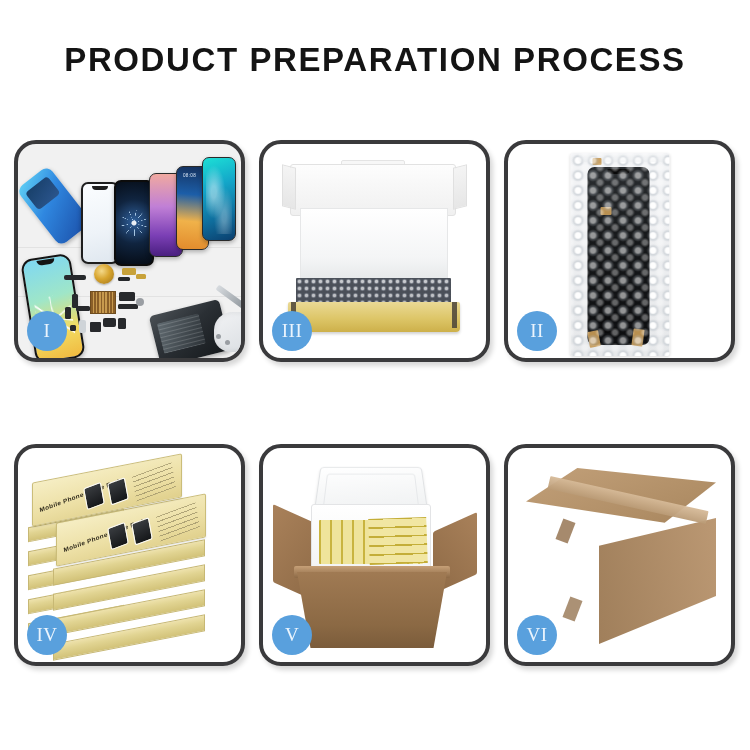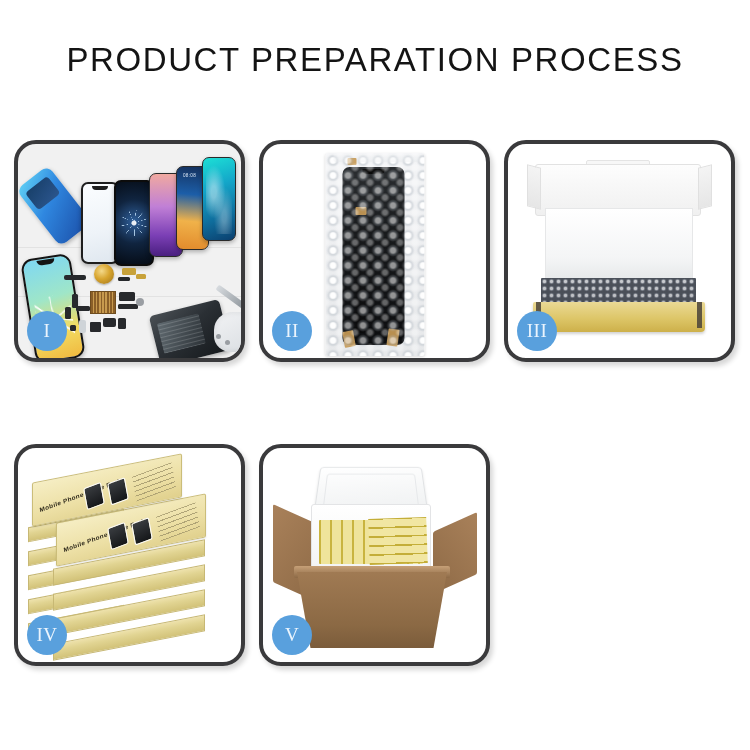--- a/index.html
+++ b/index.html
@@ -11,21 +11,21 @@
   }
 
   .page { position: relative; width: 750px; height: 750px; }
 
   
   .header { text-align: center; padding-top: 42px; }
   .title {
     font-size: 33px;
     letter-spacing: 1.6px;
     color: #141414;
-    font-weight: 400;
+    font-weight: 700;
     line-height: 1.1;
     font-family: "Liberation Sans", "DejaVu Sans", sans-serif;
   }
   .subtitle {
     margin-top: 11px;
     font-size: 14.2px;
     color: #1a1a1a;
     letter-spacing: 0.15px;
     font-weight: 400;
   }
@@ -472,51 +472,51 @@
         <div class="part dark" style="left:72px; top:178px; width:11px; height:10px; border-radius:1px;"></div>
         <div class="part dark" style="left:52px; top:181px; width:6px; height:6px;"></div>
 
         <div class="mainboard"></div>
         <div class="tweezer"></div>
         <div class="glove"></div>
         <div class="part silver" style="left:198px; top:190px; width:5px; height:5px; border-radius:50%;"></div>
         <div class="part silver" style="left:207px; top:196px; width:5px; height:5px; border-radius:50%;"></div>
       </div>
       <div class="badge">I</div>
+    </div>
+
+    <div class="panel p3">
+      <div class="panel-inner">
+        <div class="box3">
+          <div class="lid-tab"></div>
+          <div class="lid-back"></div>
+          <div class="lid-left"></div>
+          <div class="lid-right"></div>
+          <div class="foam"></div>
+          <div class="bubble-pack"></div>
+          <div class="tray"></div>
+        </div>
+      </div>
+      <div class="badge">III</div>
     </div>
 
     <div class="panel p2">
       <div class="panel-inner">
         <div class="bubblebag">
           <div class="bag-lip"></div>
           <div class="lcd-inner"></div>
           <div class="flex-ribbon"></div>
           <div class="tape" style="left:22px; top:5px; width:9px; height:7px;"></div>
           <div class="tape" style="left:30px; top:54px; width:11px; height:8px;"></div>
           <div class="tape" style="left:18px; top:178px; width:11px; height:16px; transform:rotate(-10deg);"></div>
           <div class="tape" style="left:62px; top:176px; width:11px; height:17px; transform:rotate(8deg);"></div>
           <div class="bubble-overlay"></div>
         </div>
       </div>
       <div class="badge">II</div>
-    </div>
-
-    <div class="panel p3">
-      <div class="panel-inner">
-        <div class="box3">
-          <div class="lid-tab"></div>
-          <div class="lid-back"></div>
-          <div class="lid-left"></div>
-          <div class="lid-right"></div>
-          <div class="foam"></div>
-          <div class="bubble-pack"></div>
-          <div class="tray"></div>
-        </div>
-      </div>
-      <div class="badge">III</div>
     </div>
 
     <div class="panel p4">
       <div class="panel-inner">
         <div class="stack">
 
           <div class="slab" style="left:4px; top:52px; width:96px; height:15px; transform:skewY(-11deg);"></div>
           <div class="slab" style="left:4px; top:76px; width:96px; height:15px; transform:skewY(-11deg);"></div>
           <div class="slab" style="left:4px; top:100px; width:96px; height:15px; transform:skewY(-11deg);"></div>
           <div class="slab" style="left:4px; top:124px; width:96px; height:15px; transform:skewY(-11deg);"></div>
@@ -557,15 +557,28 @@
           <div class="foam-box"></div>
           <div class="ybatch"></div>
           <div class="ybatch2"></div>
           <div class="carton-rim"></div>
           <div class="carton-body"></div>
         </div>
       </div>
       <div class="badge">V</div>
     </div>
 
+    <div class="panel p6">
+      <div class="panel-inner">
+        <div class="c6">
+          <div class="top"></div>
+          <div class="front"></div>
+          <div class="side"></div>
+          <div class="tape-top"></div>
+          <div class="tape-f1"></div>
+          <div class="tape-f2"></div>
+        </div>
+      </div>
+      <div class="badge">VI</div>
+    </div>
 
   </div>
 </div>
 
 </body></html>

